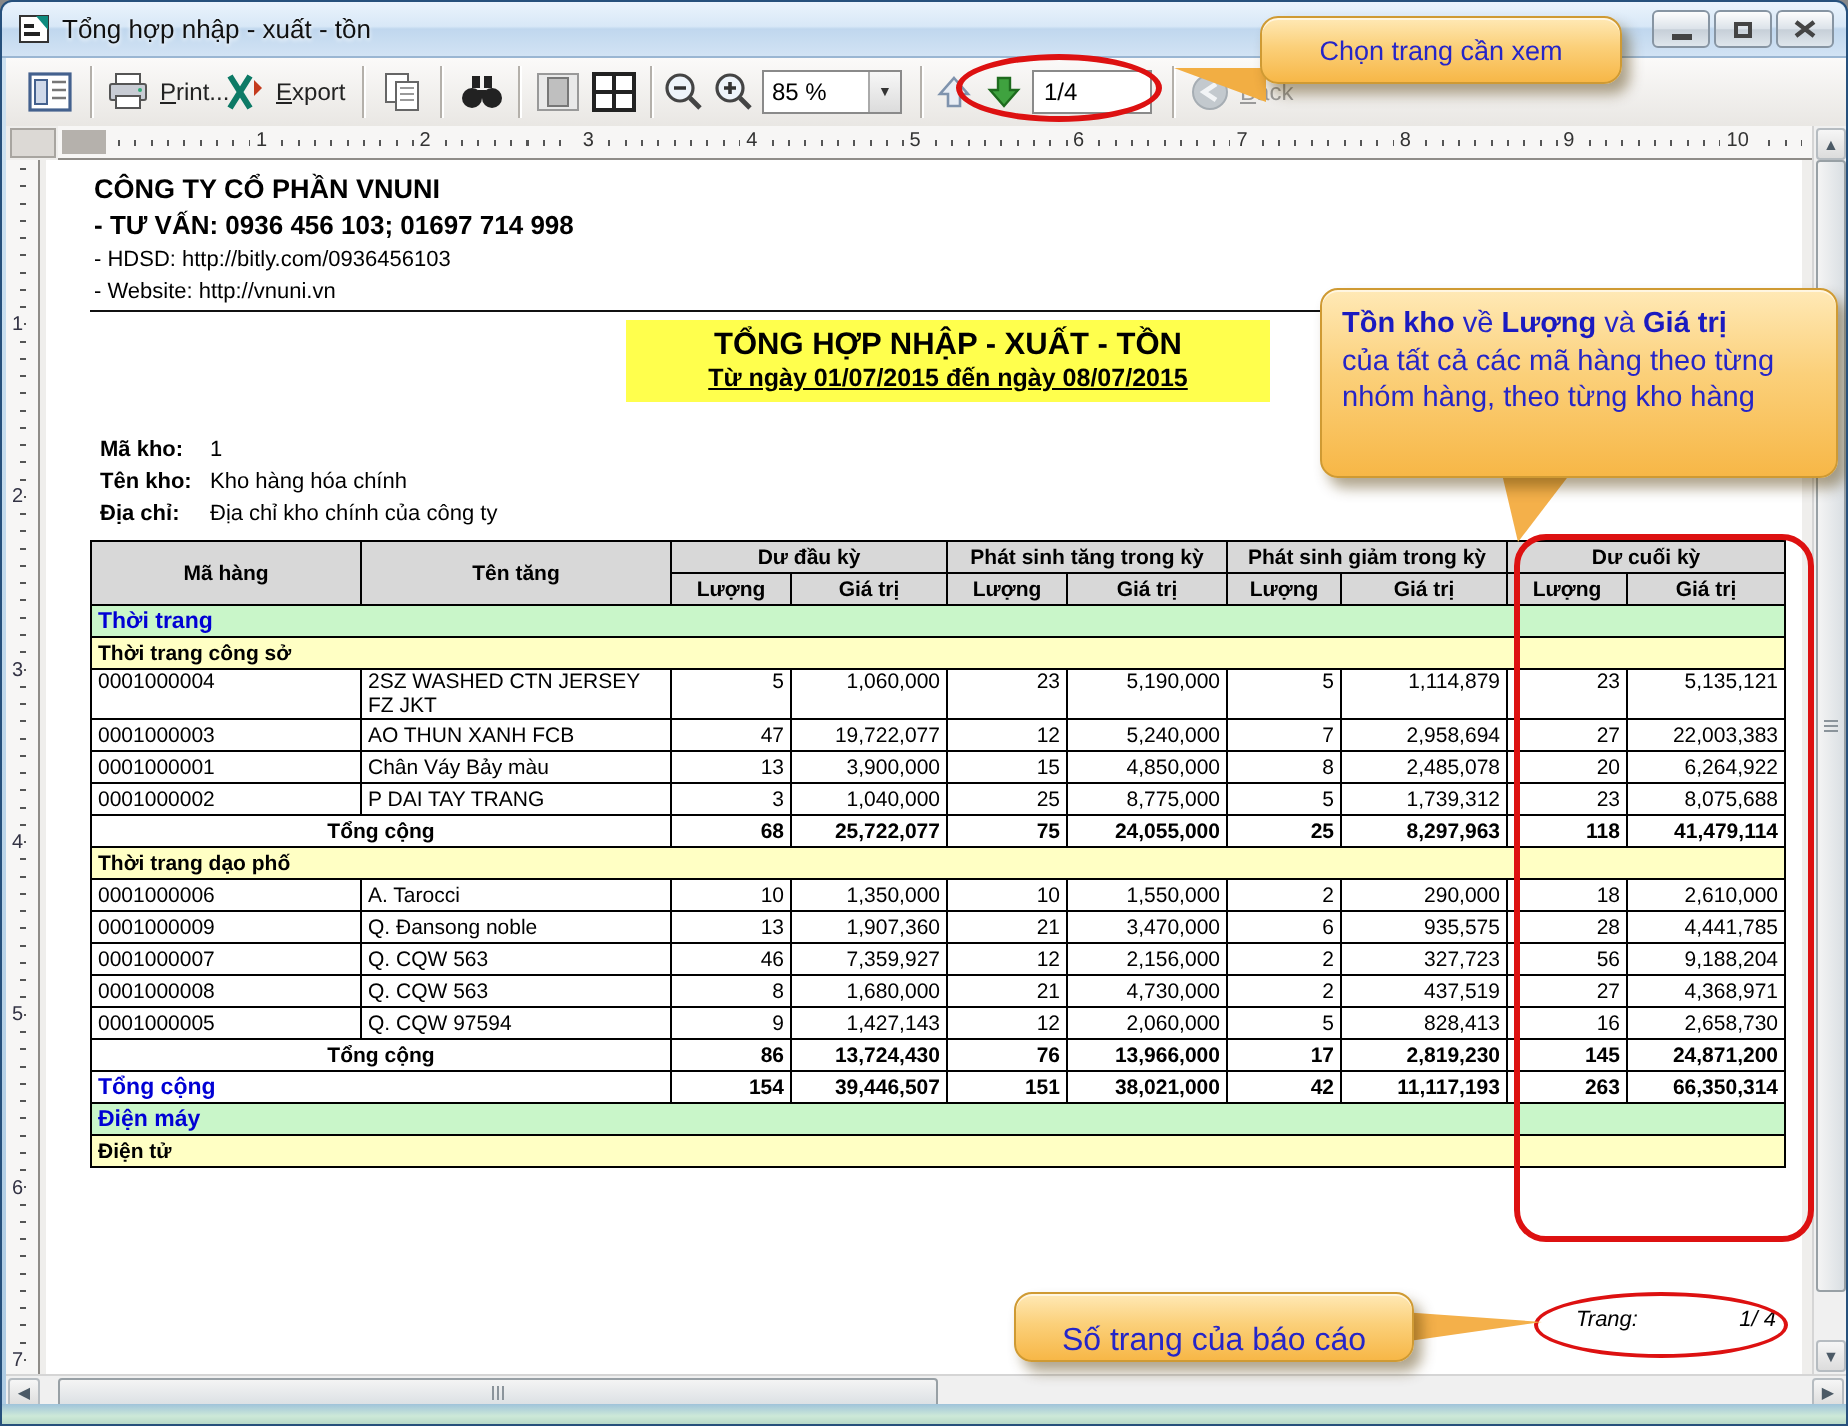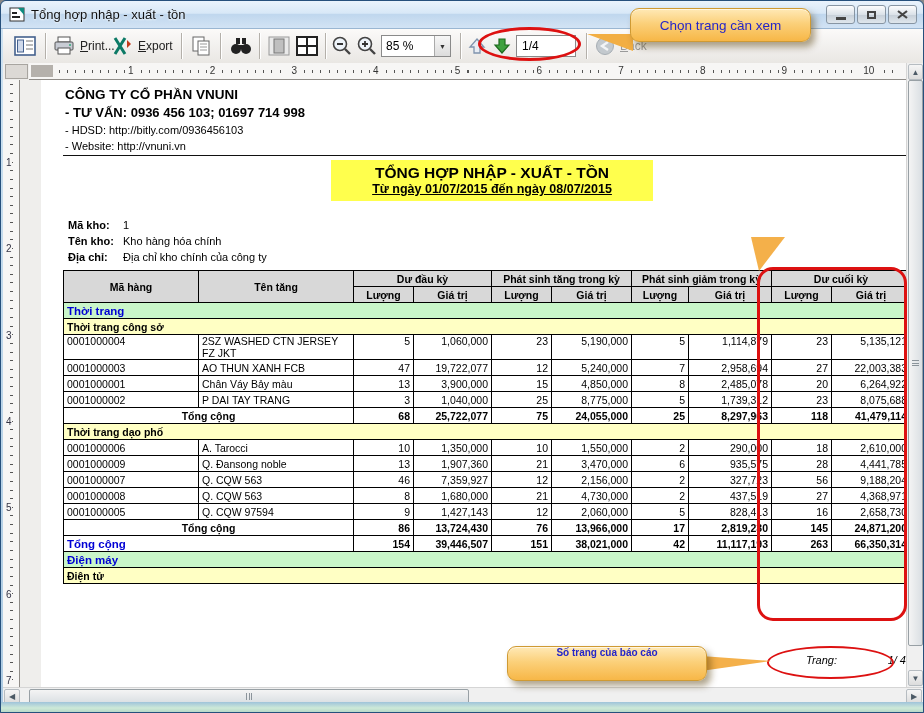--- a/index.html
+++ b/index.html
@@ -53,21 +53,21 @@
   .ruler-top .ticks { position:absolute; left:30px; right:6px; top:7px; height:3px;
     background:repeating-linear-gradient(90deg,#555 0 1px,transparent 1px 8.17px); }
   .rnum { position:absolute; top:2px; font-size:10px; color:#333; background:#f7f6f5; padding:0 3px; }
   .ruler-left { position:absolute; left:0; top:17px; width:17px; height:607px; background:#f7f6f5;
     border-right:1px solid #8f8c88; }
   .ruler-left .ticks { position:absolute; top:4px; bottom:6px; left:7px; width:3px;
     background:repeating-linear-gradient(180deg,#555 0 1px,transparent 1px 8.63px); }
   .rnumv { position:absolute; left:3px; font-size:10px; color:#334; background:#f7f6f5; padding:2px 0; }
 
   
-  .page { position:absolute; left:38px; top:17px; width:878px; height:607px; background:#fff; color:#000; }
+  .page { position:absolute; left:20px; top:17px; width:878px; height:607px; background:#fff; color:#000; }
   .company  { position:absolute; left:24px; top:7px;  font-size:13.5px; font-weight:bold; }
   .phone    { position:absolute; left:24px; top:25px; font-size:13px;   font-weight:bold; }
   .hdsd     { position:absolute; left:24px; top:44px; font-size:11px; }
   .website  { position:absolute; left:24px; top:60px; font-size:11px; }
   .hline    { position:absolute; left:22px; top:75px; width:847px; height:1px; background:#111; }
   .titleblock { position:absolute; left:290px; top:80px; width:322px; background:#ffff4d;
     text-align:center; padding:4px 0 5px; }
   .titleblock .t1 { font-size:15.5px; font-weight:bold; }
   .titleblock .t2 { font-size:12.5px; font-weight:bold;text-decoration:underline; }
   .kho { position:absolute; left:27px; font-size:11px; display:flex; }
@@ -126,22 +126,22 @@
     border:3px solid #dd1111; border-radius:16px; z-index:15; }
 
   .callout { position:absolute; z-index:20; color:#2525c8;
     background:linear-gradient(180deg,#ffe9b6 0%,#fbd07a 45%,#f7b747 100%);
     border:1px solid #cf9a33; border-radius:9px;
     box-shadow:4px 5px 7px rgba(80,55,0,.45), inset 0 1px 0 rgba(255,255,255,.6); }
   .co1 { left:629px; top:7px; width:181px; height:34px; font-size:13.5px;
     display:flex; align-items:center; justify-content:center; }
   .co2 { left:659px; top:143px; width:259px; height:95px; font-size:14.5px; line-height:1.28;
     padding:8px 10px; }
-  .co3 { left:506px; top:645px; width:200px; height:35px; font-size:10px;
-    display:flex; align-items:flex-start; justify-content:center;font-weight:bold; }
+  .co3 { left:506px; top:645px; width:200px; height:35px; font-size:16px;
+    display:flex; align-items:flex-end; justify-content:center; }
   .tail { position:absolute; width:0; height:0; z-index:19; }
   .tail1 { left:586px; top:33px; border-right:46px solid #f2ae43; border-bottom:17px solid transparent; }
   .tail2 { left:750px; top:236px; border-top:34px solid #f4b04a;
            border-left:8px solid transparent; border-right:26px solid transparent; }
   .tail3 { left:700px; top:655px; border-left:70px solid #f4b04a;
            border-top:5px solid transparent; border-bottom:10px solid transparent; }
   .co2 b, .co1 b { color:#1a1ac0; }
 </style>
 </head>
 <body>
@@ -552,19 +552,24 @@
   <div class="red-ellipse re1"></div>
   <div class="red-rect"></div>
   <div class="red-ellipse re2"></div>
 
   <div class="tail tail1"></div>
   <div class="callout co1">
     <span>Chọn trang cần xem</span>
   </div>
 
   <div class="tail tail2"></div>
+  <div class="callout co2">
+    <b>Tồn kho</b><span> về </span><b>Lượng</b><span> và </span><b>Giá trị</b>
+    <div>của tất cả các mã hàng theo từng</div>
+    <div>nhóm hàng, theo từng kho hàng</div>
+  </div>
 
   <div class="tail tail3"></div>
   <div class="callout co3">
     <span>Số trang của báo cáo</span>
   </div>
 
 </div>
 
 </body></html>

